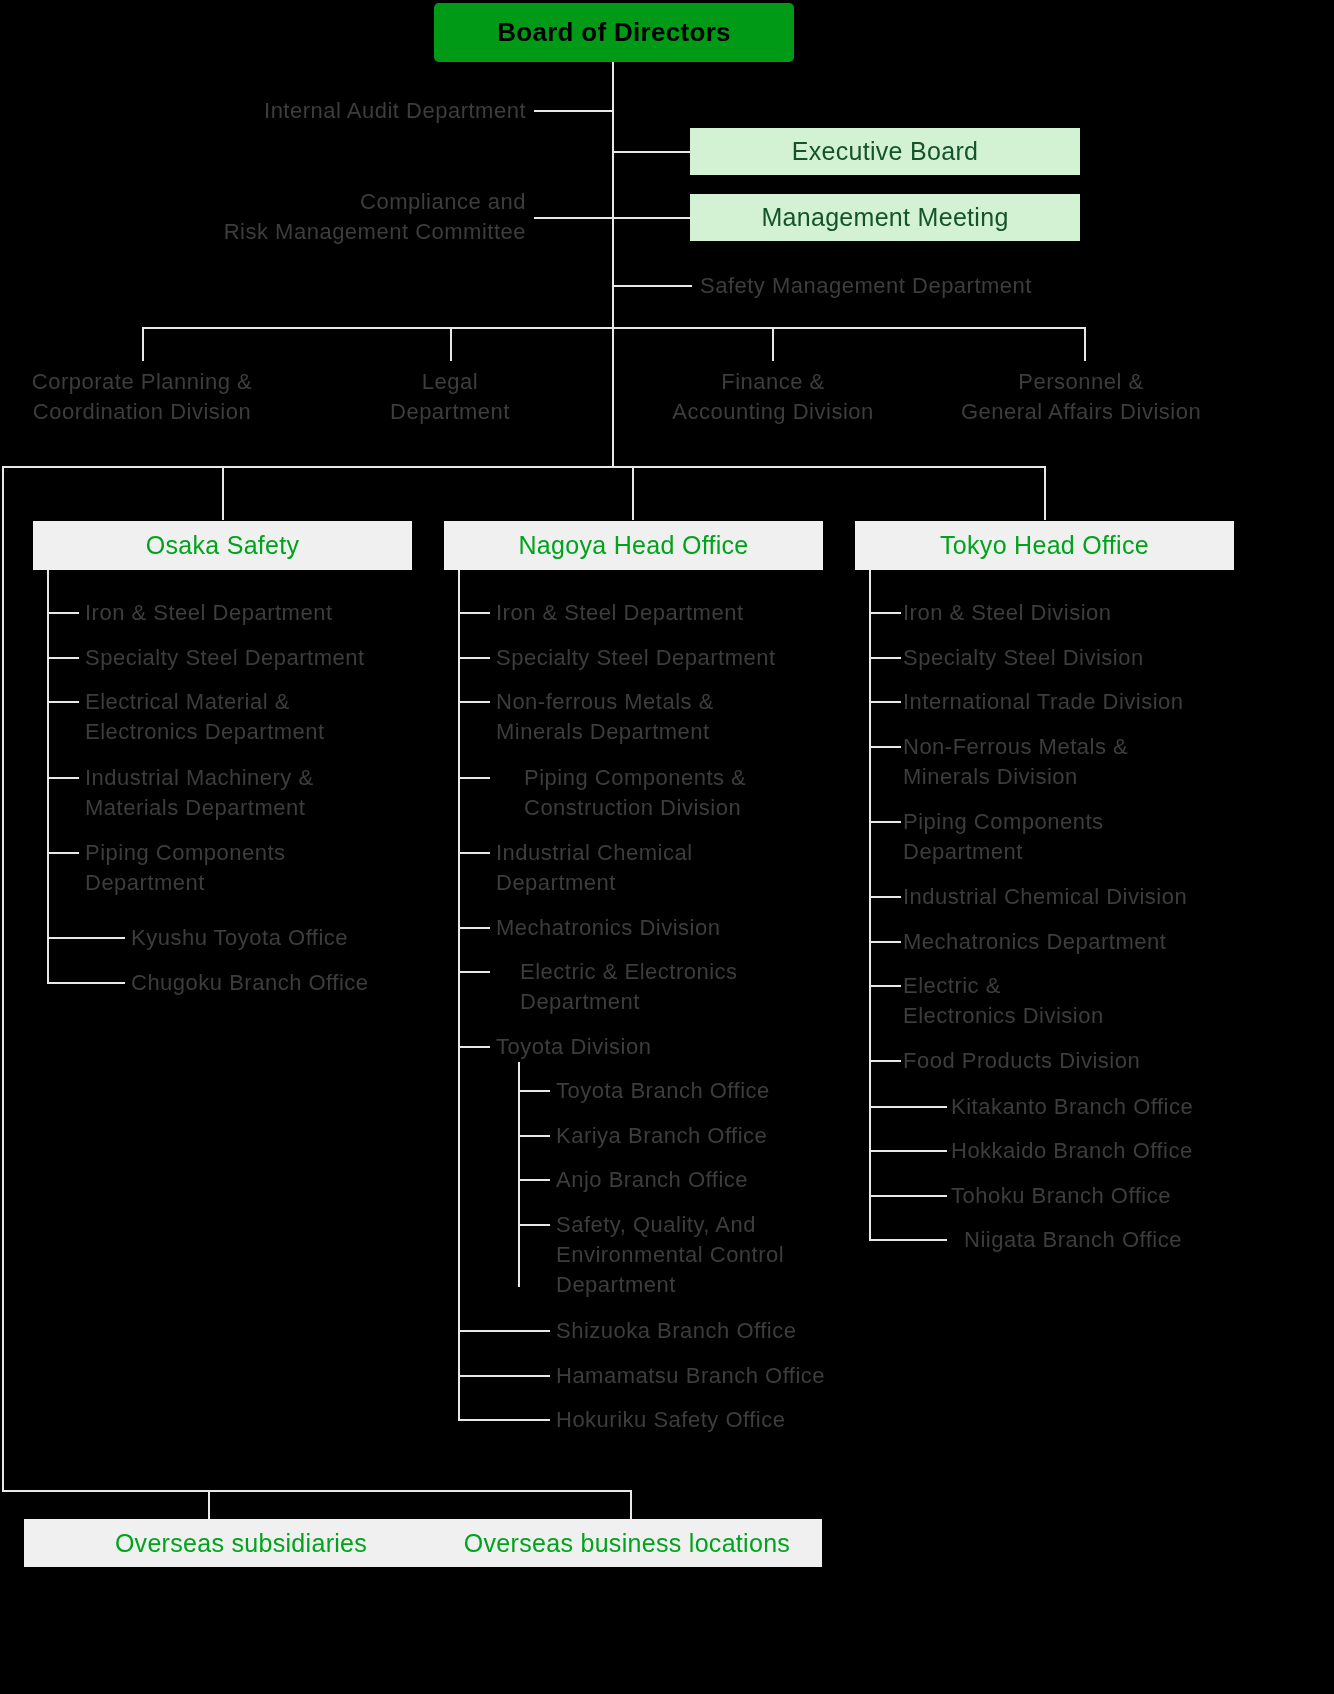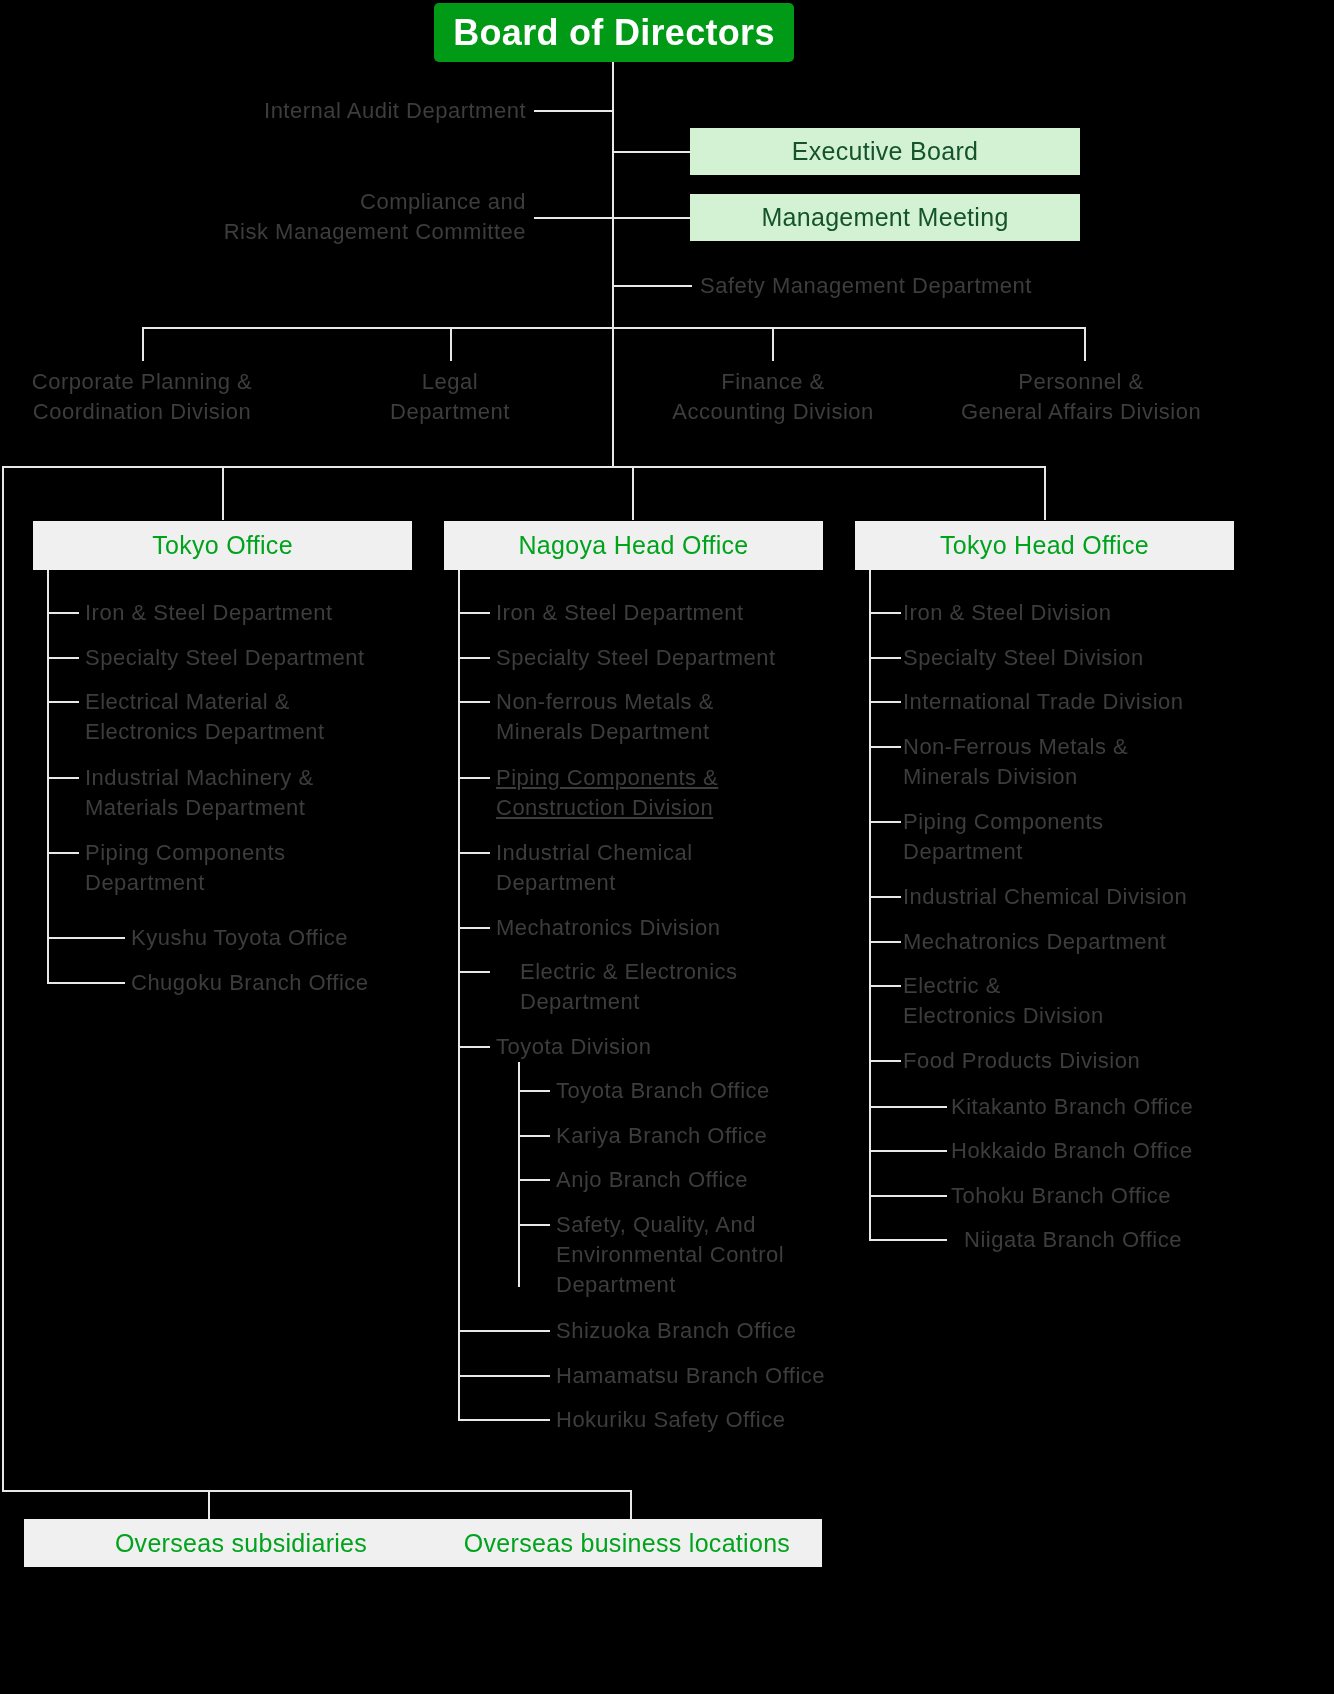--- a/index.html
+++ b/index.html
@@ -23,22 +23,22 @@
     letter-spacing:.5px;
     white-space:pre-line;
   }
   .lbl.r{text-align:right;}
   .lbl.c{text-align:center;}
 
   
   .box-root{
     position:absolute;
     background:#009a17;
-    color:#ffffff;
-    font-size:36px;
+    color:#000000;
+    font-size:26px;
     font-weight:bold;
     display:flex;align-items:center;justify-content:center;
     border-radius:5px;
     letter-spacing:.3px;
   }
   .box-pale{
     position:absolute;
     background:#d3f2d3;
     color:#14532d;
     font-size:25px;
@@ -102,21 +102,21 @@
 Accounting Division</div>
   <div class="lbl c" style="left:928px;top:367px;width:306px;">Personnel &amp;
 General Affairs Division</div>
 
   <div class="ln h" style="left:2px;top:466px;width:1044px;"></div>
   <div class="ln v" style="left:2px;top:466px;height:1026px;"></div>
   <div class="ln v" style="left:222px;top:466px;height:54px;"></div>
   <div class="ln v" style="left:632px;top:466px;height:54px;"></div>
   <div class="ln v" style="left:1044px;top:466px;height:54px;"></div>
 
-  <div class="box-office" style="left:33px;top:521px;width:379px;height:49px;">Tokyo Office</div>
+  <div class="box-office" style="left:33px;top:521px;width:379px;height:49px;">Osaka Safety</div>
 
   <div class="ln v" style="left:47px;top:570px;height:413px;"></div>
 
   <div class="ln h" style="left:47px;top:612px;width:32px;"></div>
   <div class="lbl" style="left:85px;top:598px;width:340px;">Iron &amp; Steel Department</div>
 
   <div class="ln h" style="left:47px;top:657px;width:32px;"></div>
   <div class="lbl" style="left:85px;top:643px;width:360px;">Specialty Steel Department</div>
 
   <div class="ln h" style="left:47px;top:701px;width:32px;"></div>
@@ -145,21 +145,21 @@
   <div class="lbl" style="left:496px;top:598px;width:340px;">Iron &amp; Steel Department</div>
 
   <div class="ln h" style="left:458px;top:657px;width:32px;"></div>
   <div class="lbl" style="left:496px;top:643px;width:345px;">Specialty Steel Department</div>
 
   <div class="ln h" style="left:458px;top:701px;width:32px;"></div>
   <div class="lbl" style="left:496px;top:687px;width:345px;">Non-ferrous Metals &amp;
 Minerals Department</div>
 
   <div class="ln h" style="left:458px;top:777px;width:32px;"></div>
-  <div class="lbl" style="left:496px;top:763px;width:345px;text-decoration:underline;">Piping Components &amp;
+  <div class="lbl" style="left:524px;top:763px;width:345px;">Piping Components &amp;
 Construction Division</div>
 
   <div class="ln h" style="left:458px;top:852px;width:32px;"></div>
   <div class="lbl" style="left:496px;top:838px;width:345px;">Industrial Chemical
 Department</div>
 
   <div class="ln h" style="left:458px;top:927px;width:32px;"></div>
   <div class="lbl" style="left:496px;top:913px;width:345px;">Mechatronics Division</div>
 
   <div class="ln h" style="left:458px;top:971px;width:32px;"></div>

